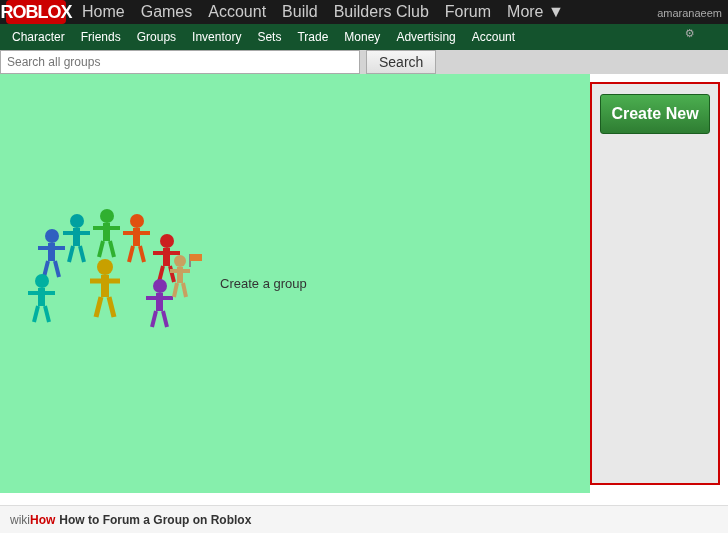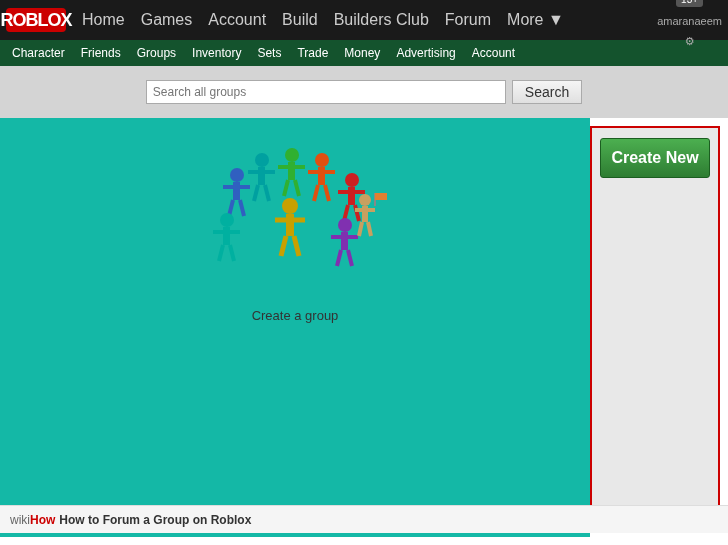--- a/index.html
+++ b/index.html
@@ -1,21 +1,21 @@
 <!DOCTYPE html>
 <html><head>
   <meta charset="utf-8">
   <style>
     * { margin: 0; padding: 0; box-sizing: border-box; }
     body { width: 728px; height: 545px; font-family: Arial, sans-serif; font-size: 13px; overflow: hidden; background: #fff; }
 
     
     #top-nav {
       background: #1a1a1a;
-      height: 40px;
+      height: 24px;
       display: flex;
       align-items: center;
       padding: 0 6px;
       gap: 0;
     }
     #logo {
       width: 60px;
       height: 24px;
       background: #cc0000;
       border-radius: 4px;
@@ -68,24 +68,24 @@
       text-decoration: none;
       padding: 0 8px;
       font-size: 12px;
       cursor: pointer;
       line-height: 26px;
     }
 
     
     #search-bar {
       background: #d4d4d4;
-      height: 52px;
-      display: flex;
-      align-items: center;
-      justify-content: center;
+      height: 24px;
+      display: flex;
+      align-items: center;
+      justify-content: flex-start;
       gap: 6px;
     }
     #search-input {
       width: 360px;
       height: 24px;
       border: 1px solid #aaa;
       padding: 2px 6px;
       font-size: 12px;
       color: #999;
       background: #fff;
@@ -104,25 +104,24 @@
     #main {
       display: flex;
       height: calc(545px - 32px - 26px - 40px - 28px);
       background: #fff;
     }
 
     
     #content {
       flex: 1;
       display: flex;
-      flex-direction: column;
+      flex-direction: row;
       align-items: center;
       justify-content: flex-start;
-      padding-top: 20px;
-      background: #14b8a6;
+      background: #86efac;
     }
 
     #create-group-label {
       font-size: 13px;
       color: #333;
       text-align: center;
     }
 
     
     #sidebar {

